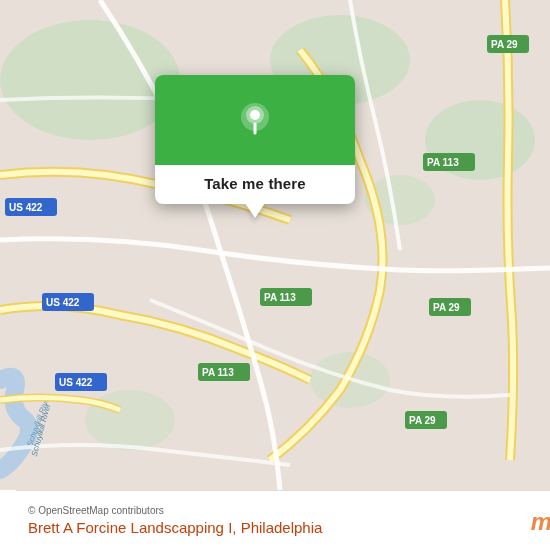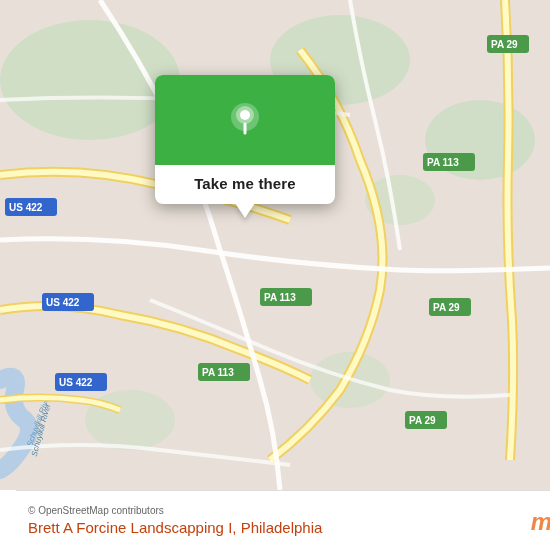--- a/index.html
+++ b/index.html
@@ -18,21 +18,21 @@
       position: relative;
       background-color: #e8e0d8;
       overflow: hidden;
     }
 
     
     #popup-card {
       position: absolute;
       top: 75px;
       left: 155px;
-      width: 180px;
+      width: 200px;
       background: white;
       border-radius: 8px;
       box-shadow: 0 4px 16px rgba(0,0,0,0.35);
       overflow: visible;
       z-index: 100;
     }
 
     #popup-card::after {
       content: '';
       position: absolute;

